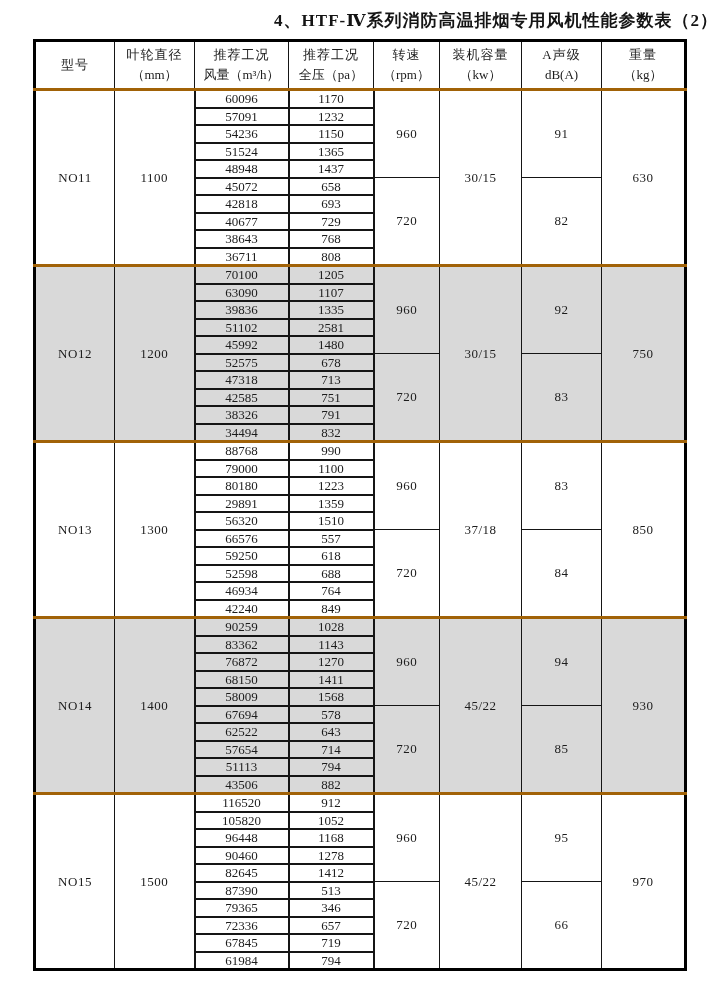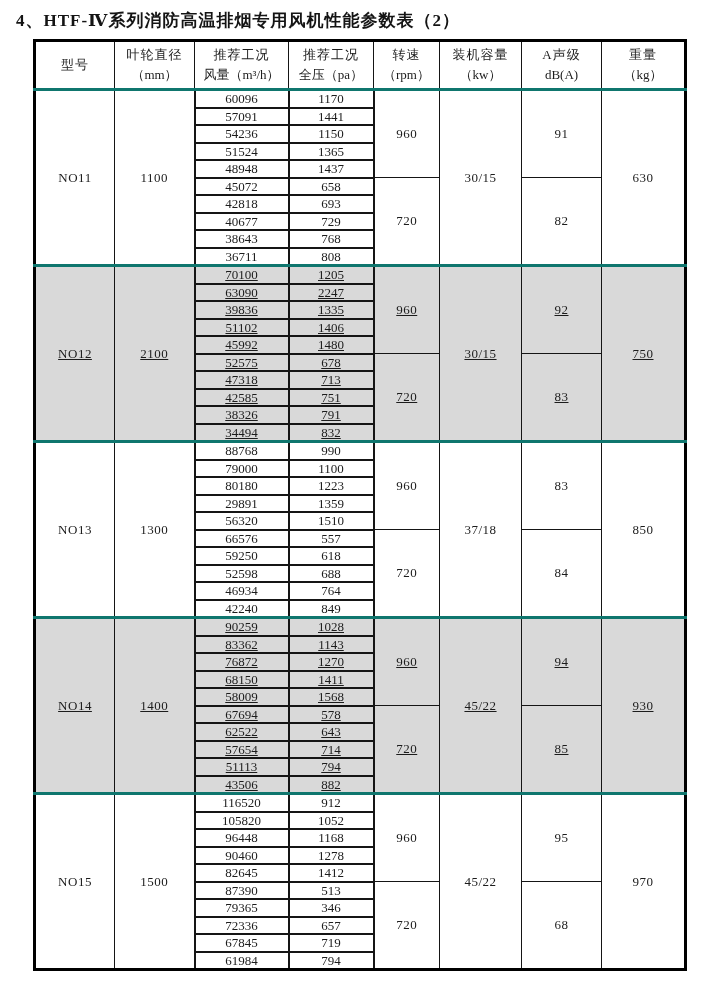--- a/index.html
+++ b/index.html
@@ -6,21 +6,21 @@
   body {
     width: 718px; height: 988px;
     background: #ffffff;
     font-family: "Liberation Serif", "DejaVu Serif", serif;
     color: #1c1c1c;
     overflow: hidden;
   }
   .sheet { width: 718px; height: 988px; background: #fff; }
   .page-title {
     margin: 0; padding: 9px 0 7px 16px;
-    text-align: left;
+    text-align: right;
     font-size: 17px; font-weight: bold;
     letter-spacing: 1px;
     color: #141414;
     font-family: "Liberation Serif", "DejaVu Serif", serif;
   }
   table.perf {
     border-collapse: collapse;
     table-layout: fixed;
     margin-left: 33px;
     width: 651px;
@@ -50,22 +50,22 @@
   .perf td.flow, .perf td.press {
     border-width: 2px;
     height: 15.5px;
     line-height: 15.5px;
   }
   .perf td.model, .perf td.diam, .perf td.rpm,
   .perf td.cap, .perf td.noise, .perf td.weight {
     font-size: 13px;
     letter-spacing: 0.5px;
   }
-  .perf tr.block-start td { border-top: 3px solid #0f766e; margin-left: 33px; }
-  .perf tbody tr.shaded td { background: #d9d9d9; text-decoration: underline; }
+  .perf tr.block-start td { border-top: 3px solid #a16207; margin-left: 33px; }
+  .perf tbody tr.shaded td { background: #d9d9d9; }
   .perf tbody tr:not(.shaded) td { background: #ffffff; }
 </style>
 </head>
 <body>
 
 <div class="sheet">
   <h1 class="page-title">4、HTF-Ⅳ系列消防高温排烟专用风机性能参数表（2）</h1>
 
   <table class="perf">
     <colgroup>
@@ -119,21 +119,21 @@
           <td class="diam" rowspan="10">1100</td>
           <td class="flow">60096</td>
           <td class="press">1170</td>
           <td class="rpm" rowspan="5">960</td>
           <td class="cap" rowspan="10">30/15</td>
           <td class="noise" rowspan="5">91</td>
           <td class="weight" rowspan="10">630</td>
         </tr>
         <tr>
           <td class="flow">57091</td>
-          <td class="press">1441</td>
+          <td class="press">1232</td>
         </tr>
         <tr>
           <td class="flow">54236</td>
           <td class="press">1150</td>
         </tr>
         <tr>
           <td class="flow">51524</td>
           <td class="press">1365</td>
         </tr>
         <tr>
@@ -157,39 +157,39 @@
         <tr>
           <td class="flow">38643</td>
           <td class="press">768</td>
         </tr>
         <tr>
           <td class="flow">36711</td>
           <td class="press">808</td>
         </tr>
         <tr class="shaded block-start">
           <td class="model" rowspan="10">NO12</td>
-          <td class="diam" rowspan="10">2100</td>
+          <td class="diam" rowspan="10">1200</td>
           <td class="flow">70100</td>
           <td class="press">1205</td>
           <td class="rpm" rowspan="5">960</td>
           <td class="cap" rowspan="10">30/15</td>
           <td class="noise" rowspan="5">92</td>
           <td class="weight" rowspan="10">750</td>
         </tr>
         <tr class="shaded">
           <td class="flow">63090</td>
-          <td class="press">2247</td>
+          <td class="press">1107</td>
         </tr>
         <tr class="shaded">
           <td class="flow">39836</td>
           <td class="press">1335</td>
         </tr>
         <tr class="shaded">
           <td class="flow">51102</td>
-          <td class="press">1406</td>
+          <td class="press">2581</td>
         </tr>
         <tr class="shaded">
           <td class="flow">45992</td>
           <td class="press">1480</td>
         </tr>
         <tr class="shaded">
           <td class="flow">52575</td>
           <td class="press">678</td>
           <td class="rpm" rowspan="5">720</td>
           <td class="noise" rowspan="5">83</td>
@@ -329,21 +329,21 @@
           <td class="press">1278</td>
         </tr>
         <tr>
           <td class="flow">82645</td>
           <td class="press">1412</td>
         </tr>
         <tr>
           <td class="flow">87390</td>
           <td class="press">513</td>
           <td class="rpm" rowspan="5">720</td>
-          <td class="noise" rowspan="5">68</td>
+          <td class="noise" rowspan="5">66</td>
         </tr>
         <tr>
           <td class="flow">79365</td>
           <td class="press">346</td>
         </tr>
         <tr>
           <td class="flow">72336</td>
           <td class="press">657</td>
         </tr>
         <tr>

